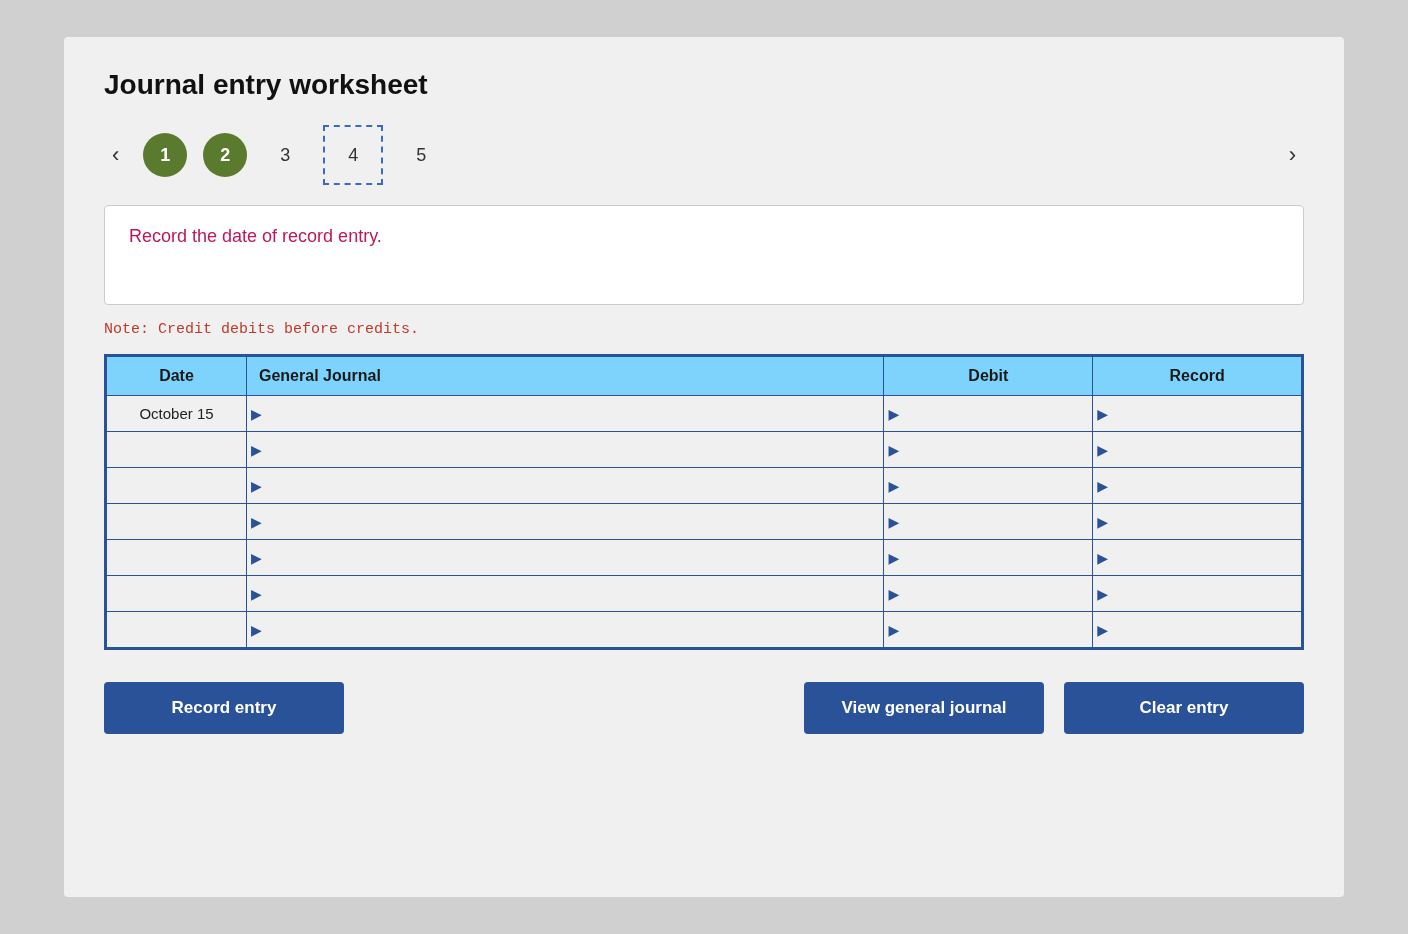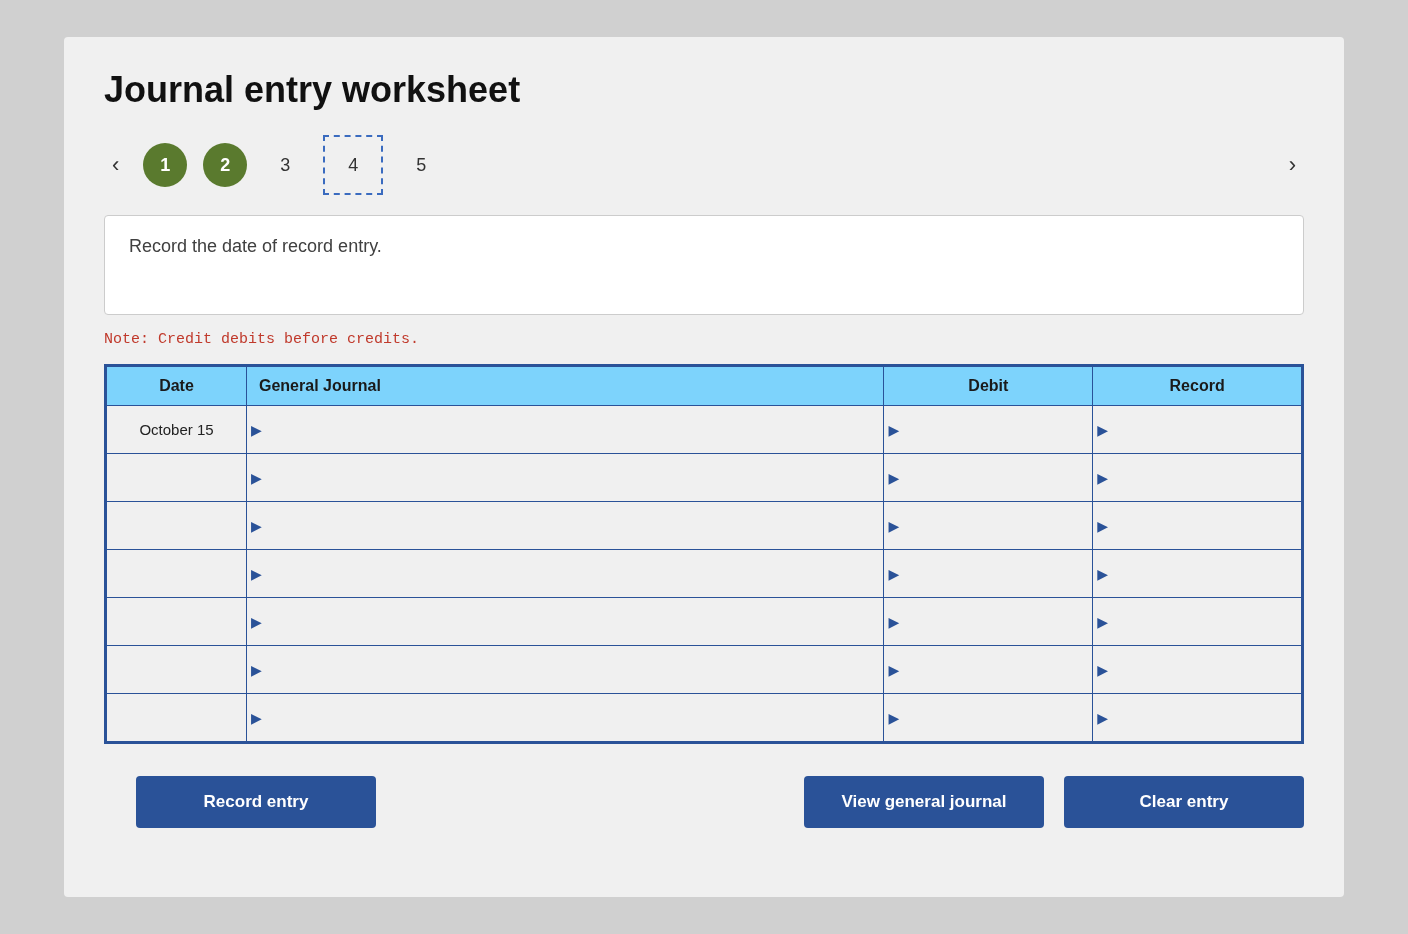--- a/index.html
+++ b/index.html
@@ -13,21 +13,21 @@
     }
     .container {
       background: #f0f0f0;
       border-radius: 4px;
       padding: 32px 40px 40px 40px;
       width: 1280px;
       min-height: 860px;
       position: relative;
     }
     .page-title {
-      font-size: 36px;
+      font-size: 28px;
       font-weight: bold;
       color: #111;
       margin-bottom: 24px;
     }
     .nav-row {
       display: flex;
       align-items: center;
       margin-bottom: 20px;
       gap: 16px;
     }
@@ -73,21 +73,21 @@
     .instruction-box {
       background: white;
       border: 1px solid #ccc;
       border-radius: 4px;
       padding: 20px 24px;
       margin-bottom: 16px;
       min-height: 100px;
     }
     .instruction-text {
       font-size: 18px;
-      color: #404040;
+      color: #be185d;
     }
     .note-text {
       color: #c0392b;
       font-size: 15px;
       margin-bottom: 16px;
       font-family: 'Courier New', monospace;
     }
     .table-wrapper {
       border: 2px solid #2a5298;
       margin-bottom: 32px;
@@ -111,21 +111,21 @@
     }
     thead tr th:nth-child(2) {
       text-align: left;
     }
     thead tr th:nth-child(3),
     thead tr th:nth-child(4) {
       width: 120px;
     }
     tbody tr td {
       border: 1px solid #2a5298;
-      height: 48px;
+      height: 36px;
       padding: 0;
     }
     tbody tr td:first-child {
       text-align: center;
       font-size: 15px;
       color: #222;
       width: 140px;
       padding: 0 8px;
     }
     .cell-input {
@@ -145,21 +145,20 @@
       outline: none;
       background: transparent;
       height: 100%;
       font-size: 14px;
       padding: 0 4px;
     }
     .buttons-row {
       display: flex;
       gap: 20px;
       align-items: center;
-      margin-left: 32px;
     }
     .btn {
       padding: 16px 32px;
       background: #2a5298;
       color: white;
       font-size: 17px;
       font-weight: bold;
       border: none;
       border-radius: 4px;
       cursor: pointer;

